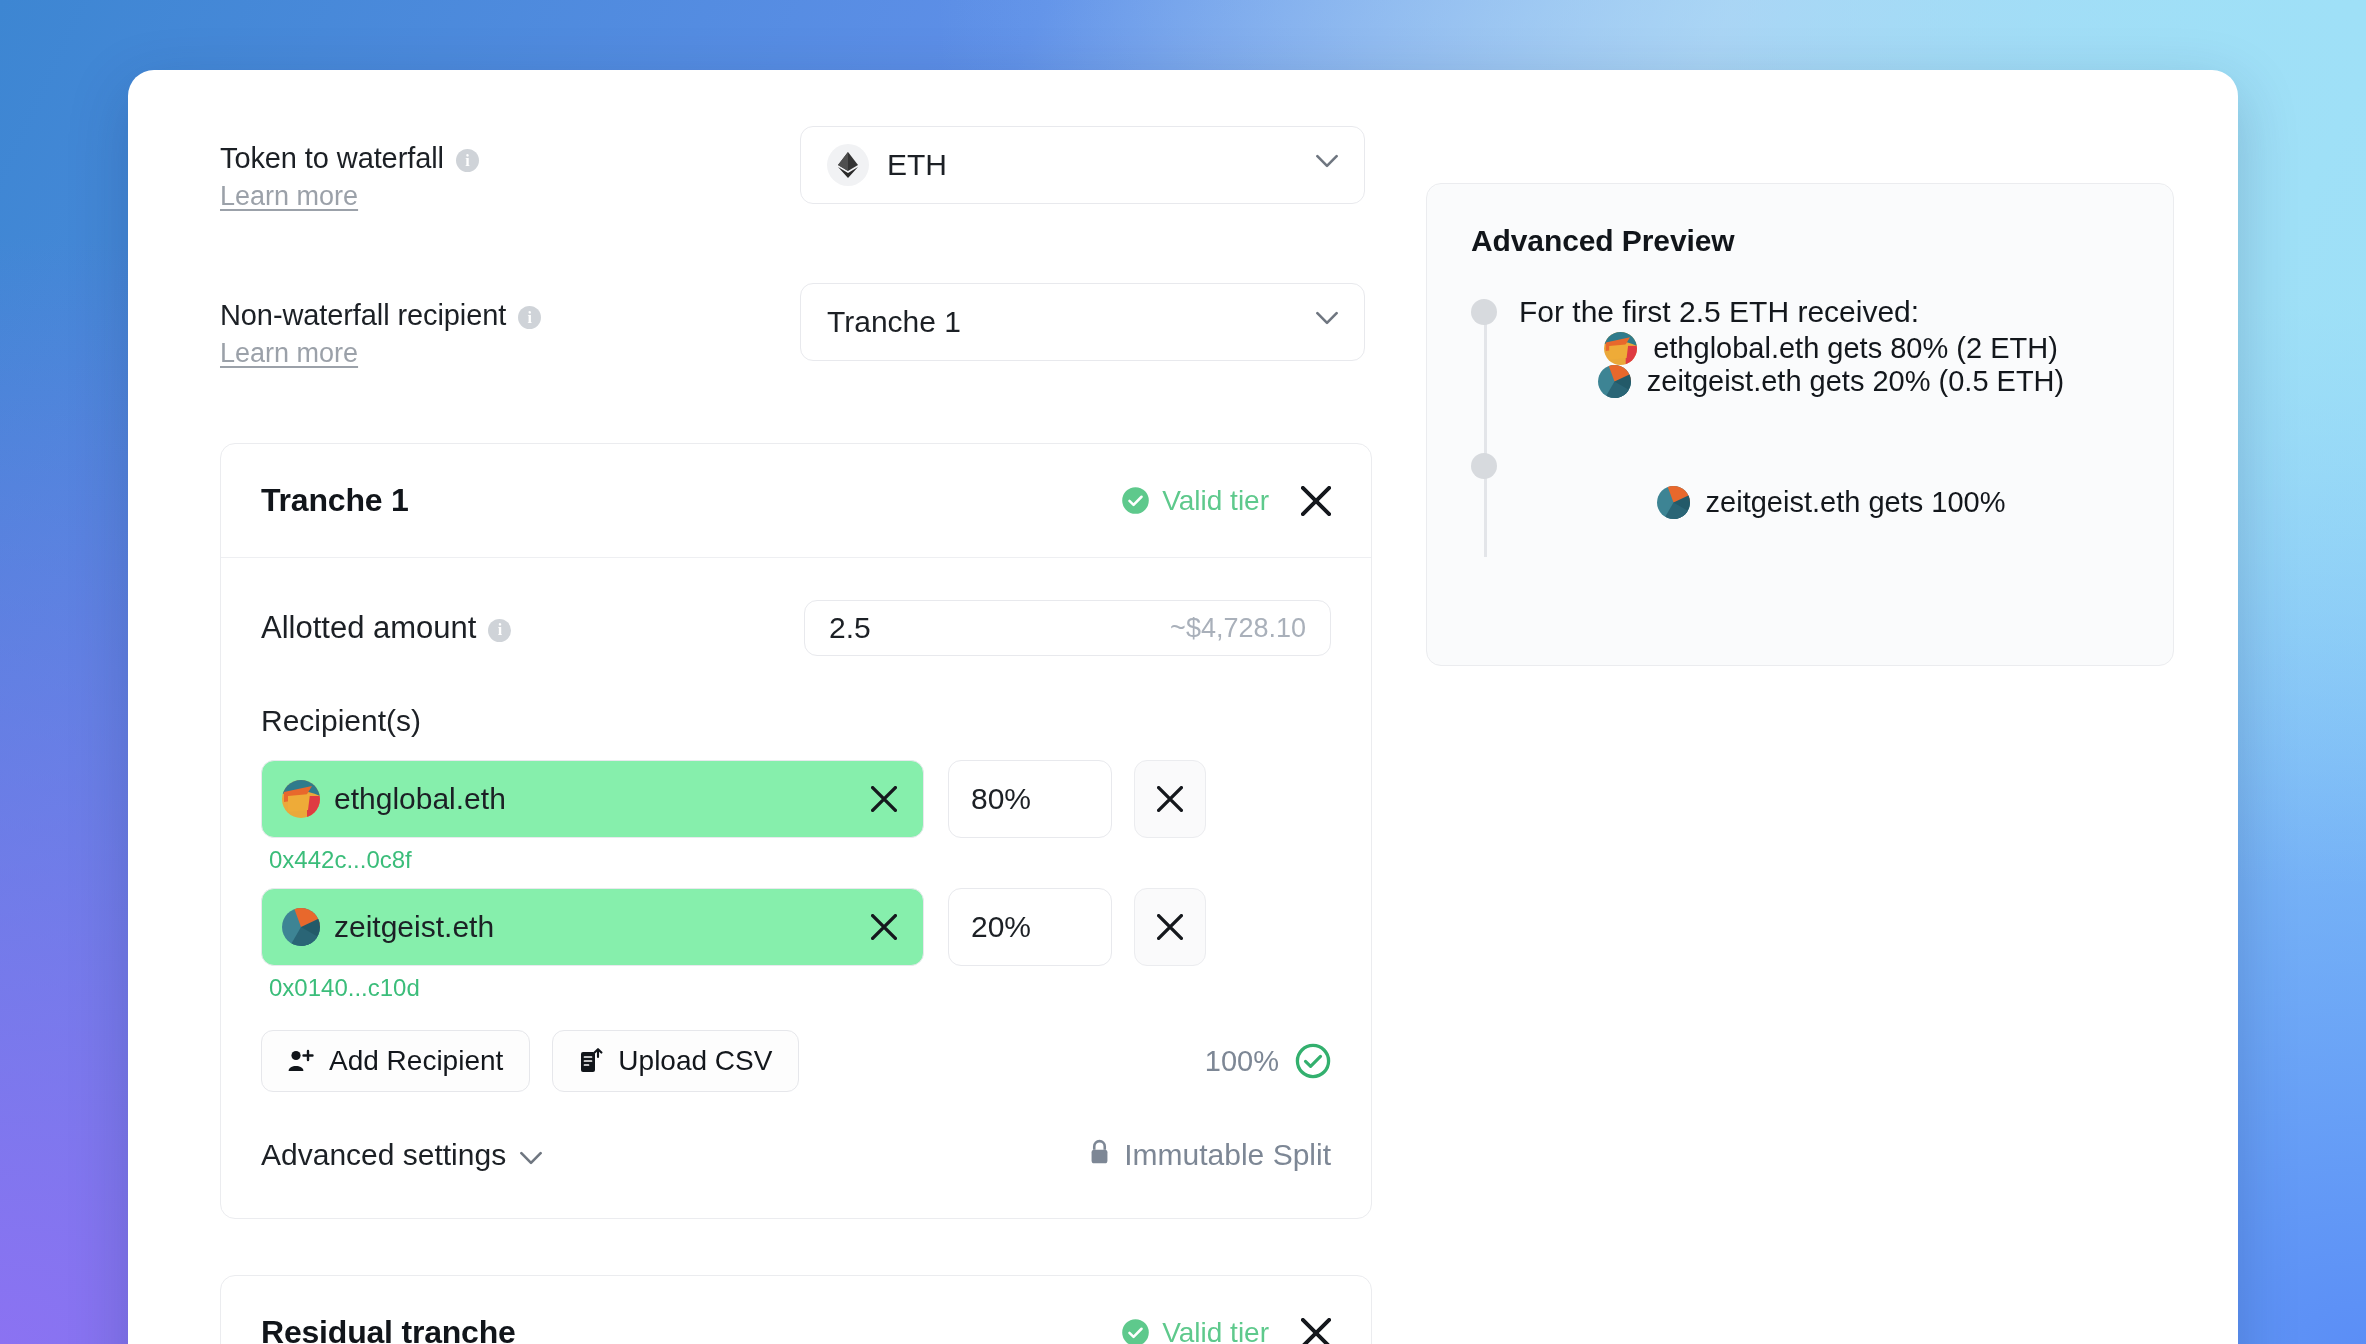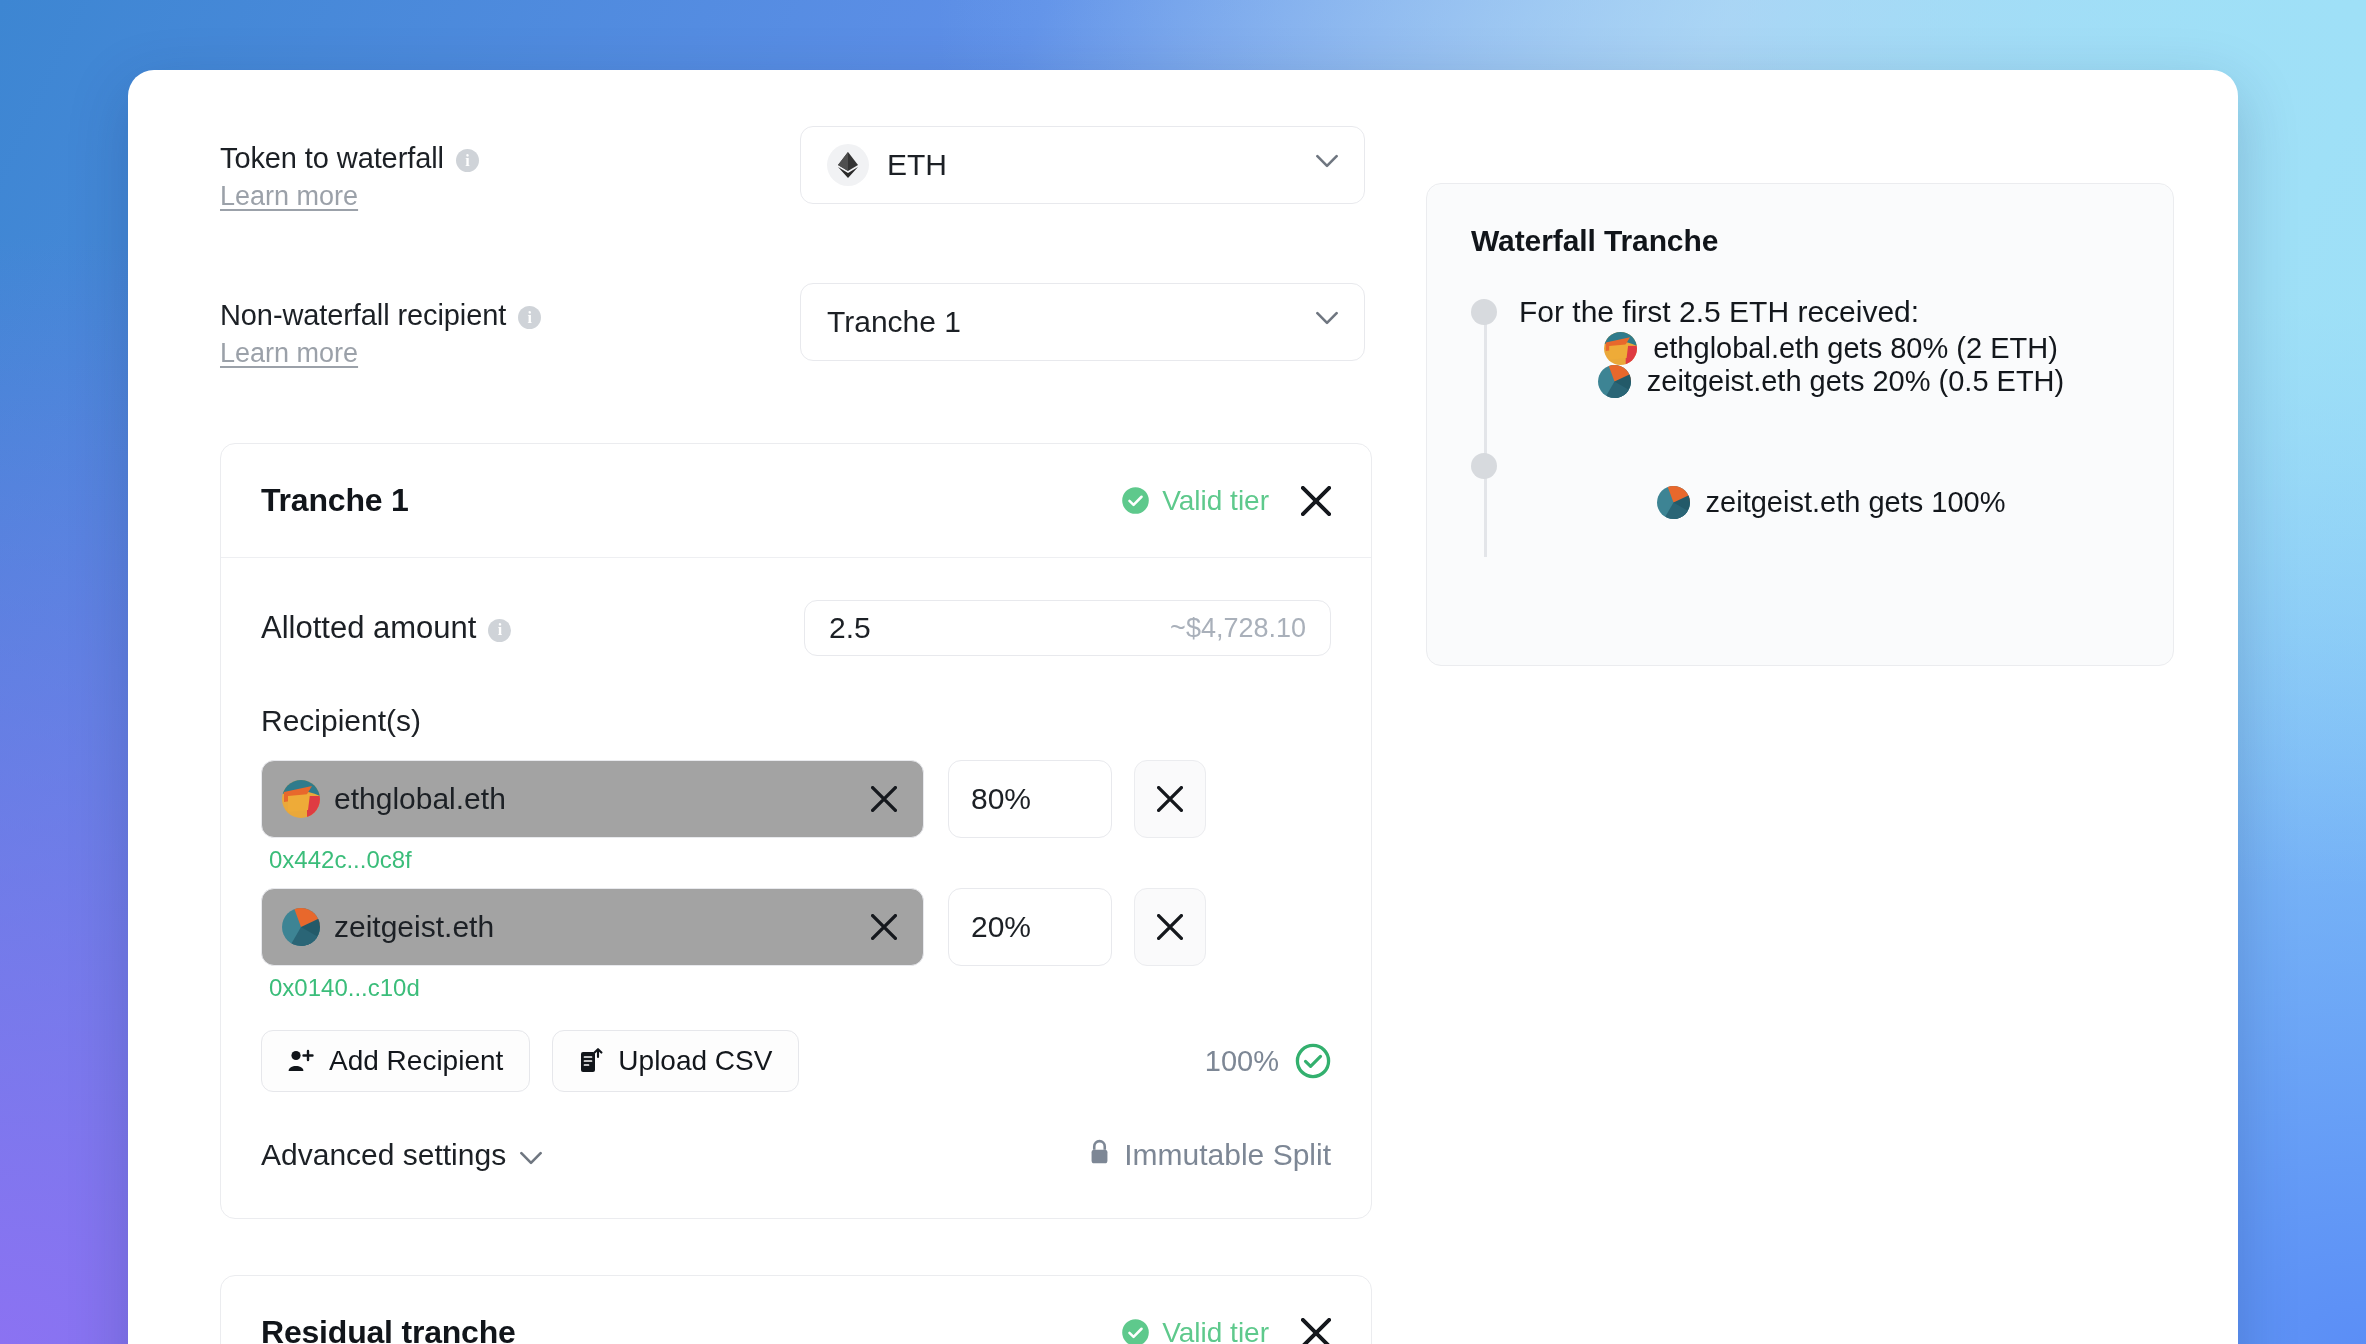--- a/index.html
+++ b/index.html
@@ -171,21 +171,21 @@
   .recip-row { display: flex; align-items: flex-start; }
   .recip-row + .recip-row { margin-top: 14px; }
   .recip-name-field {
     width: 663px; flex: 0 0 663px;
     position: relative;
   }
   .recip-pill {
     height: 78px;
     border: 1.6px solid #e8e9ed;
     border-radius: 13px;
-    background: #a3a3a3;
+    background: #86efac;
     display: flex; align-items: center;
     padding: 0 22px 0 20px;
     cursor: text;
   }
   .avatar { width: 38px; height: 38px; flex: 0 0 38px; margin-right: 14px; border-radius: 50%; }
   .recip-name { font-size: 30px; color: #1c2025; flex: 1; }
   .recip-addr {
     margin-top: 8px;
     margin-left: 8px;
     font-size: 24px;
@@ -549,21 +549,21 @@
                   <use href="#i-close"></use>
                 </svg>
           </span>
         </div>
       </div>
 
     </div>
 
     <div class="right-col">
       <div class="preview">
-        <div class="preview-title">Waterfall Tranche</div>
+        <div class="preview-title">Advanced Preview</div>
         <div class="timeline">
           <div class="timeline-line"></div>
 
           <div class="tl-group">
             <div class="tl-head">
               <span class="tl-dot"></span>
               <span>For the first 2.5 ETH received:</span>
             </div>
             <div class="tl-item">
               <span class="tl-avatar">

